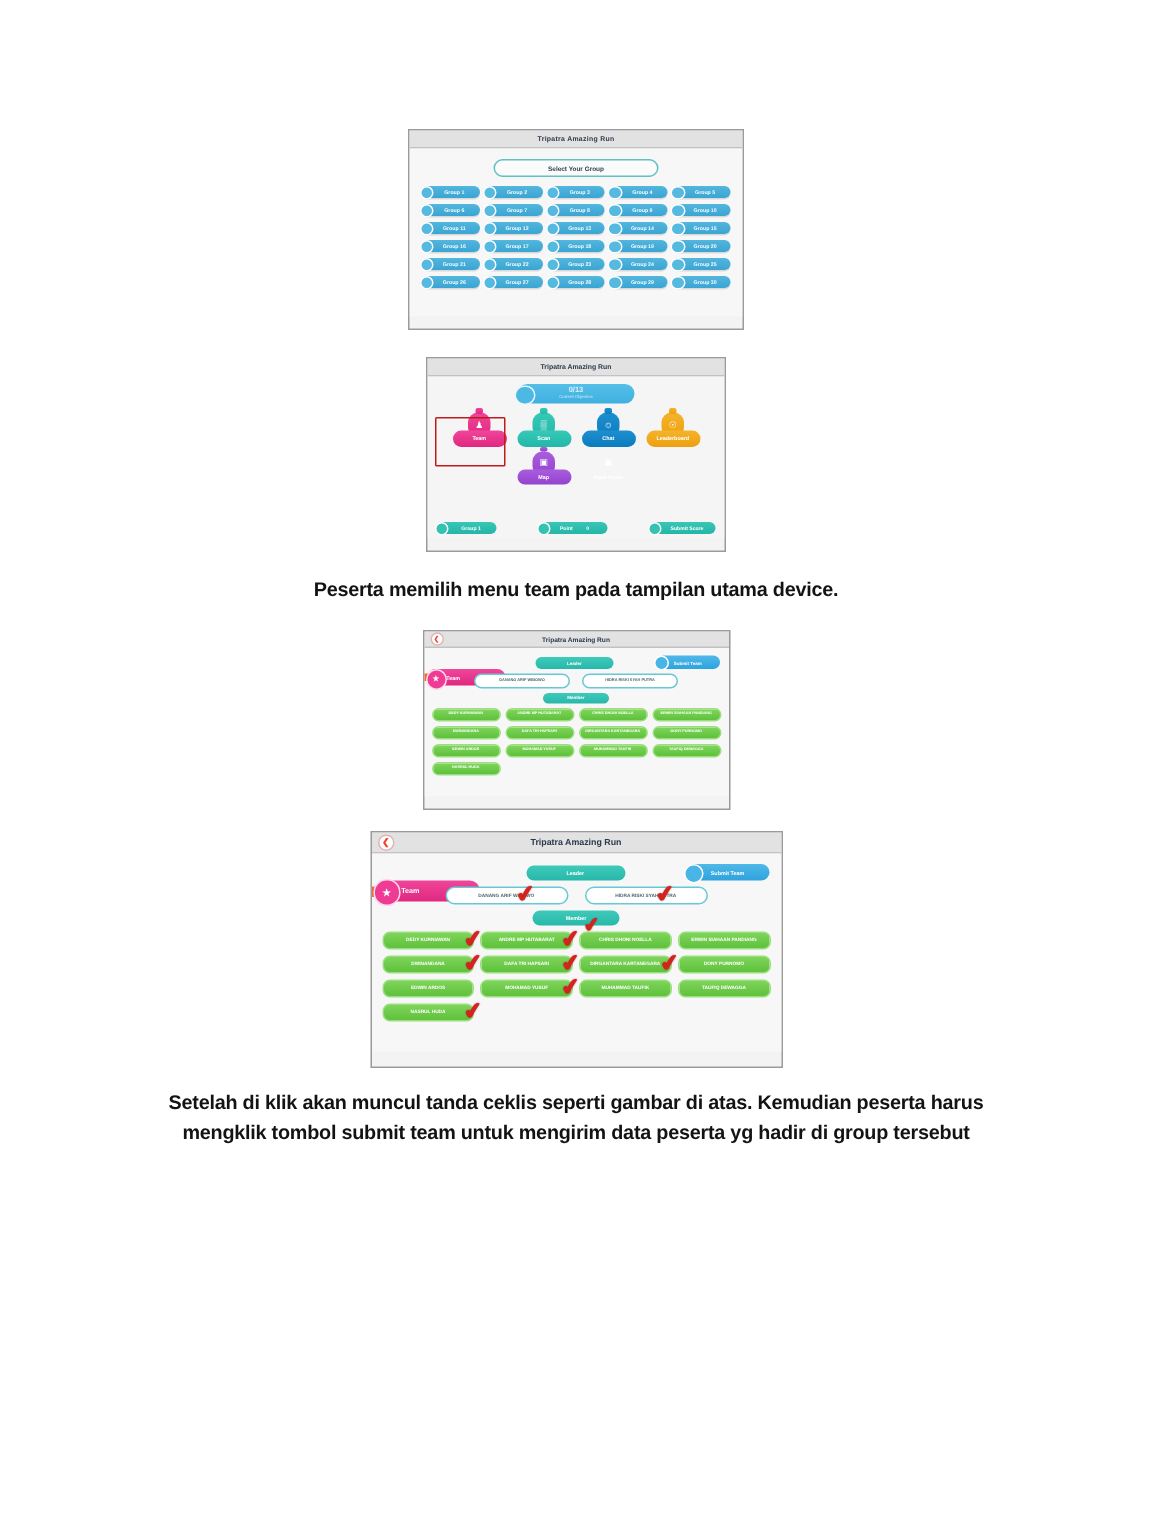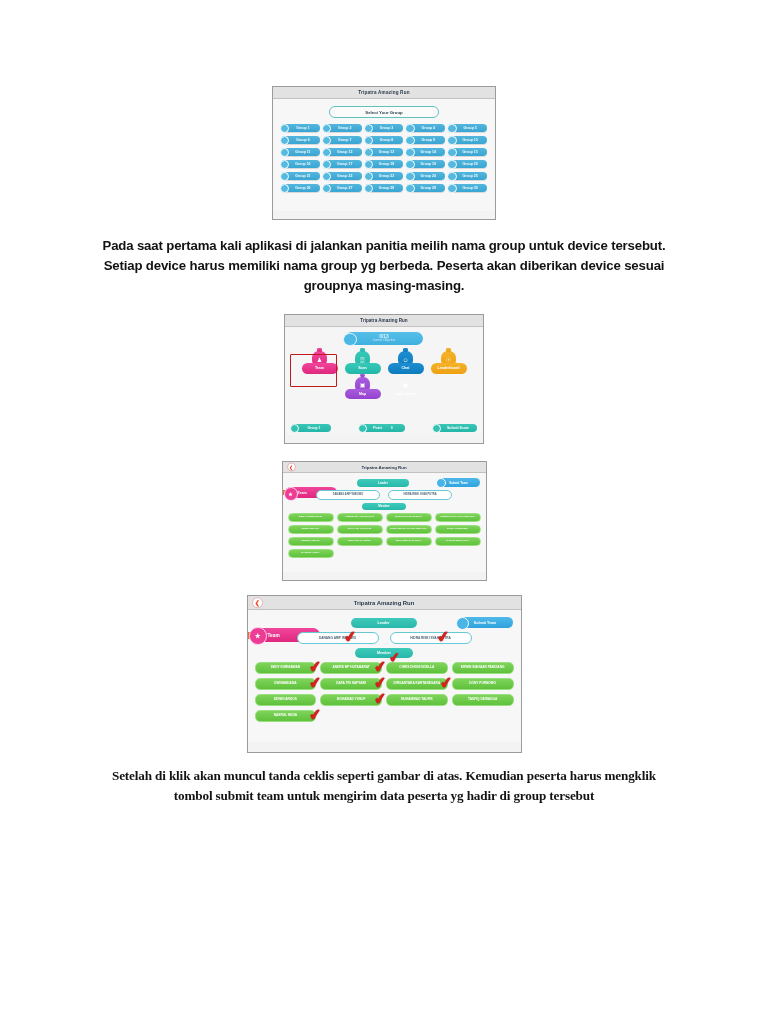--- a/index.html
+++ b/index.html
@@ -343,21 +343,20 @@
             </div>
             <div class="gbtn">
               <span class="dot"></span>
               <span class="lbl">Group 30</span>
             </div>
           </div>
       </div>
     </div>
   </div>
 
-  <p class="caption" style="margin-top:16px;">Pada saat pertama kali aplikasi di jalankan panitia meilih nama group untuk device tersebut. Setiap device harus memiliki nama group yg berbeda. Peserta akan diberikan device sesuai groupnya masing-masing.</p>
 
   <div style="padding-top:18px;">
     <div class="shot" id="shot2">
       <div class="titlebar">Tripatra Amazing Run</div>
       <div class="body">
         <div class="objective">
           <div class="circ"></div>
           <div class="num">0/13</div>
           <div class="sub">Current Objective</div>
         </div>
@@ -414,20 +413,21 @@
           </div>
           <div class="fpill" style="width:44px">
             <div class="dot"></div>
             <div class="lbl">Submit Score</div>
           </div>
         </div>
       </div>
     </div>
   </div>
 
+  <p class="caption" style="margin-top:15px;">Peserta memilih menu team pada tampilan utama device.</p>
 
   <div style="padding-top:17px;">
     <div class="shot teamshot" id="shot3">
       <div class="titlebar">
         <span class="backbtn">❮</span>
         <span>Tripatra Amazing Run</span>
       </div>
       <div class="body">
         <div class="arrowL"></div>
         <div class="teamtab">
@@ -578,15 +578,15 @@
             </div>
             <div style="position: relative;">
               <div class="btn-green" style="height: 12px; font-size: 3.2px;">NASRUL HUDA</div>
               <span class="check" style="font-size: 15px; right: -8%; top: -30%;">✔</span>
             </div>
           </div>
       </div>
     </div>
   </div>
 
-  <p class="caption" style="margin-top:13px;font-family:Liberation Serif, serif;">Setelah di klik akan muncul tanda ceklis seperti gambar di atas. Kemudian peserta harus mengklik tombol submit team untuk mengirim data peserta yg hadir di group tersebut</p>
+  <p class="caption" style="margin-top:13px;">Setelah di klik akan muncul tanda ceklis seperti gambar di atas. Kemudian peserta harus mengklik tombol submit team untuk mengirim data peserta yg hadir di group tersebut</p>
 
 </div>
 
 </body></html>

